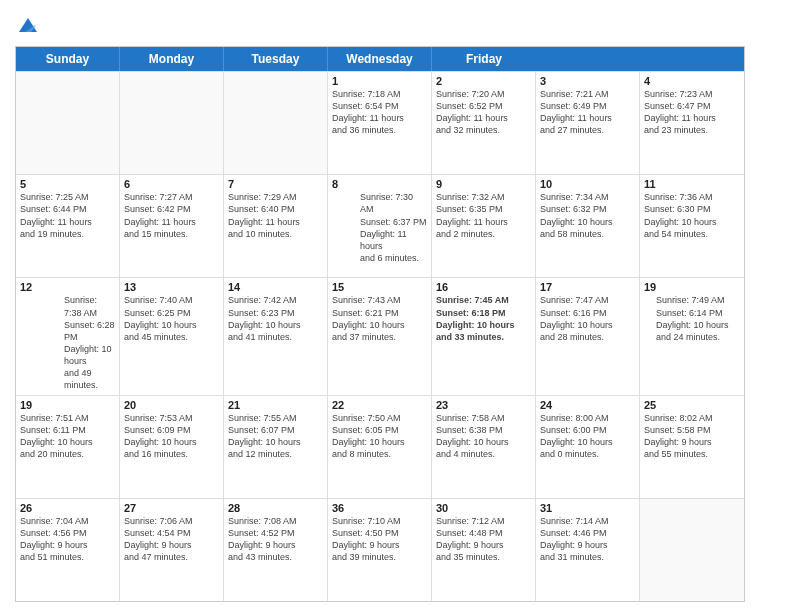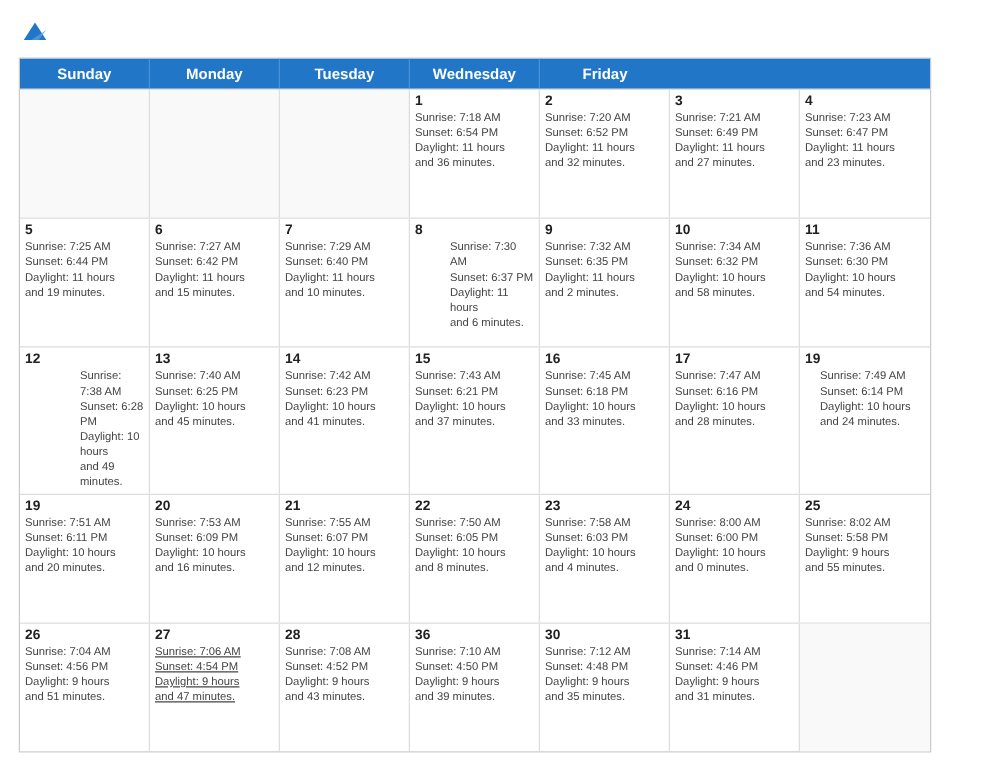--- a/index.html
+++ b/index.html
@@ -247,21 +247,21 @@
           </div>
           <div class="cal-cell">
             <div class="day-number">15</div>
             <div class="day-info" style="white-space: pre-line;">Sunrise: 7:43 AM
 Sunset: 6:21 PM
 Daylight: 10 hours
 and 37 minutes.</div>
           </div>
           <div class="cal-cell">
             <div class="day-number">16</div>
-            <div class="day-info" style="white-space: pre-line;">Sunrise: 7:45 AM
+            <div class="day-info" style="white-space: pre-line; font-weight: bold;">Sunrise: 7:45 AM
 Sunset: 6:18 PM
 Daylight: 10 hours
 and 33 minutes.</div>
           </div>
           <div class="cal-cell">
             <div class="day-number">17</div>
             <div class="day-info" style="white-space: pre-line;">Sunrise: 7:47 AM
 Sunset: 6:16 PM
 Daylight: 10 hours
 and 28 minutes.</div>
@@ -299,21 +299,21 @@
           <div class="cal-cell">
             <div class="day-number">22</div>
             <div class="day-info" style="white-space: pre-line;">Sunrise: 7:50 AM
 Sunset: 6:05 PM
 Daylight: 10 hours
 and 8 minutes.</div>
           </div>
           <div class="cal-cell">
             <div class="day-number">23</div>
             <div class="day-info" style="white-space: pre-line;">Sunrise: 7:58 AM
-Sunset: 6:03 PM
+Sunset: 6:38 PM
 Daylight: 10 hours
 and 4 minutes.</div>
           </div>
           <div class="cal-cell">
             <div class="day-number">24</div>
             <div class="day-info" style="white-space: pre-line;">Sunrise: 8:00 AM
 Sunset: 6:00 PM
 Daylight: 10 hours
 and 0 minutes.</div>
           </div>
@@ -328,21 +328,21 @@
         <div class="cal-row">
           <div class="cal-cell">
             <div class="day-number">26</div>
             <div class="day-info" style="white-space: pre-line;">Sunrise: 7:04 AM
 Sunset: 4:56 PM
 Daylight: 9 hours
 and 51 minutes.</div>
           </div>
           <div class="cal-cell">
             <div class="day-number">27</div>
-            <div class="day-info" style="white-space: pre-line; text-decoration: underline;">Sunrise: 7:06 AM
+            <div class="day-info" style="white-space: pre-line;">Sunrise: 7:06 AM
 Sunset: 4:54 PM
 Daylight: 9 hours
 and 47 minutes.</div>
           </div>
           <div class="cal-cell">
             <div class="day-number">28</div>
             <div class="day-info" style="white-space: pre-line;">Sunrise: 7:08 AM
 Sunset: 4:52 PM
 Daylight: 9 hours
 and 43 minutes.</div>

